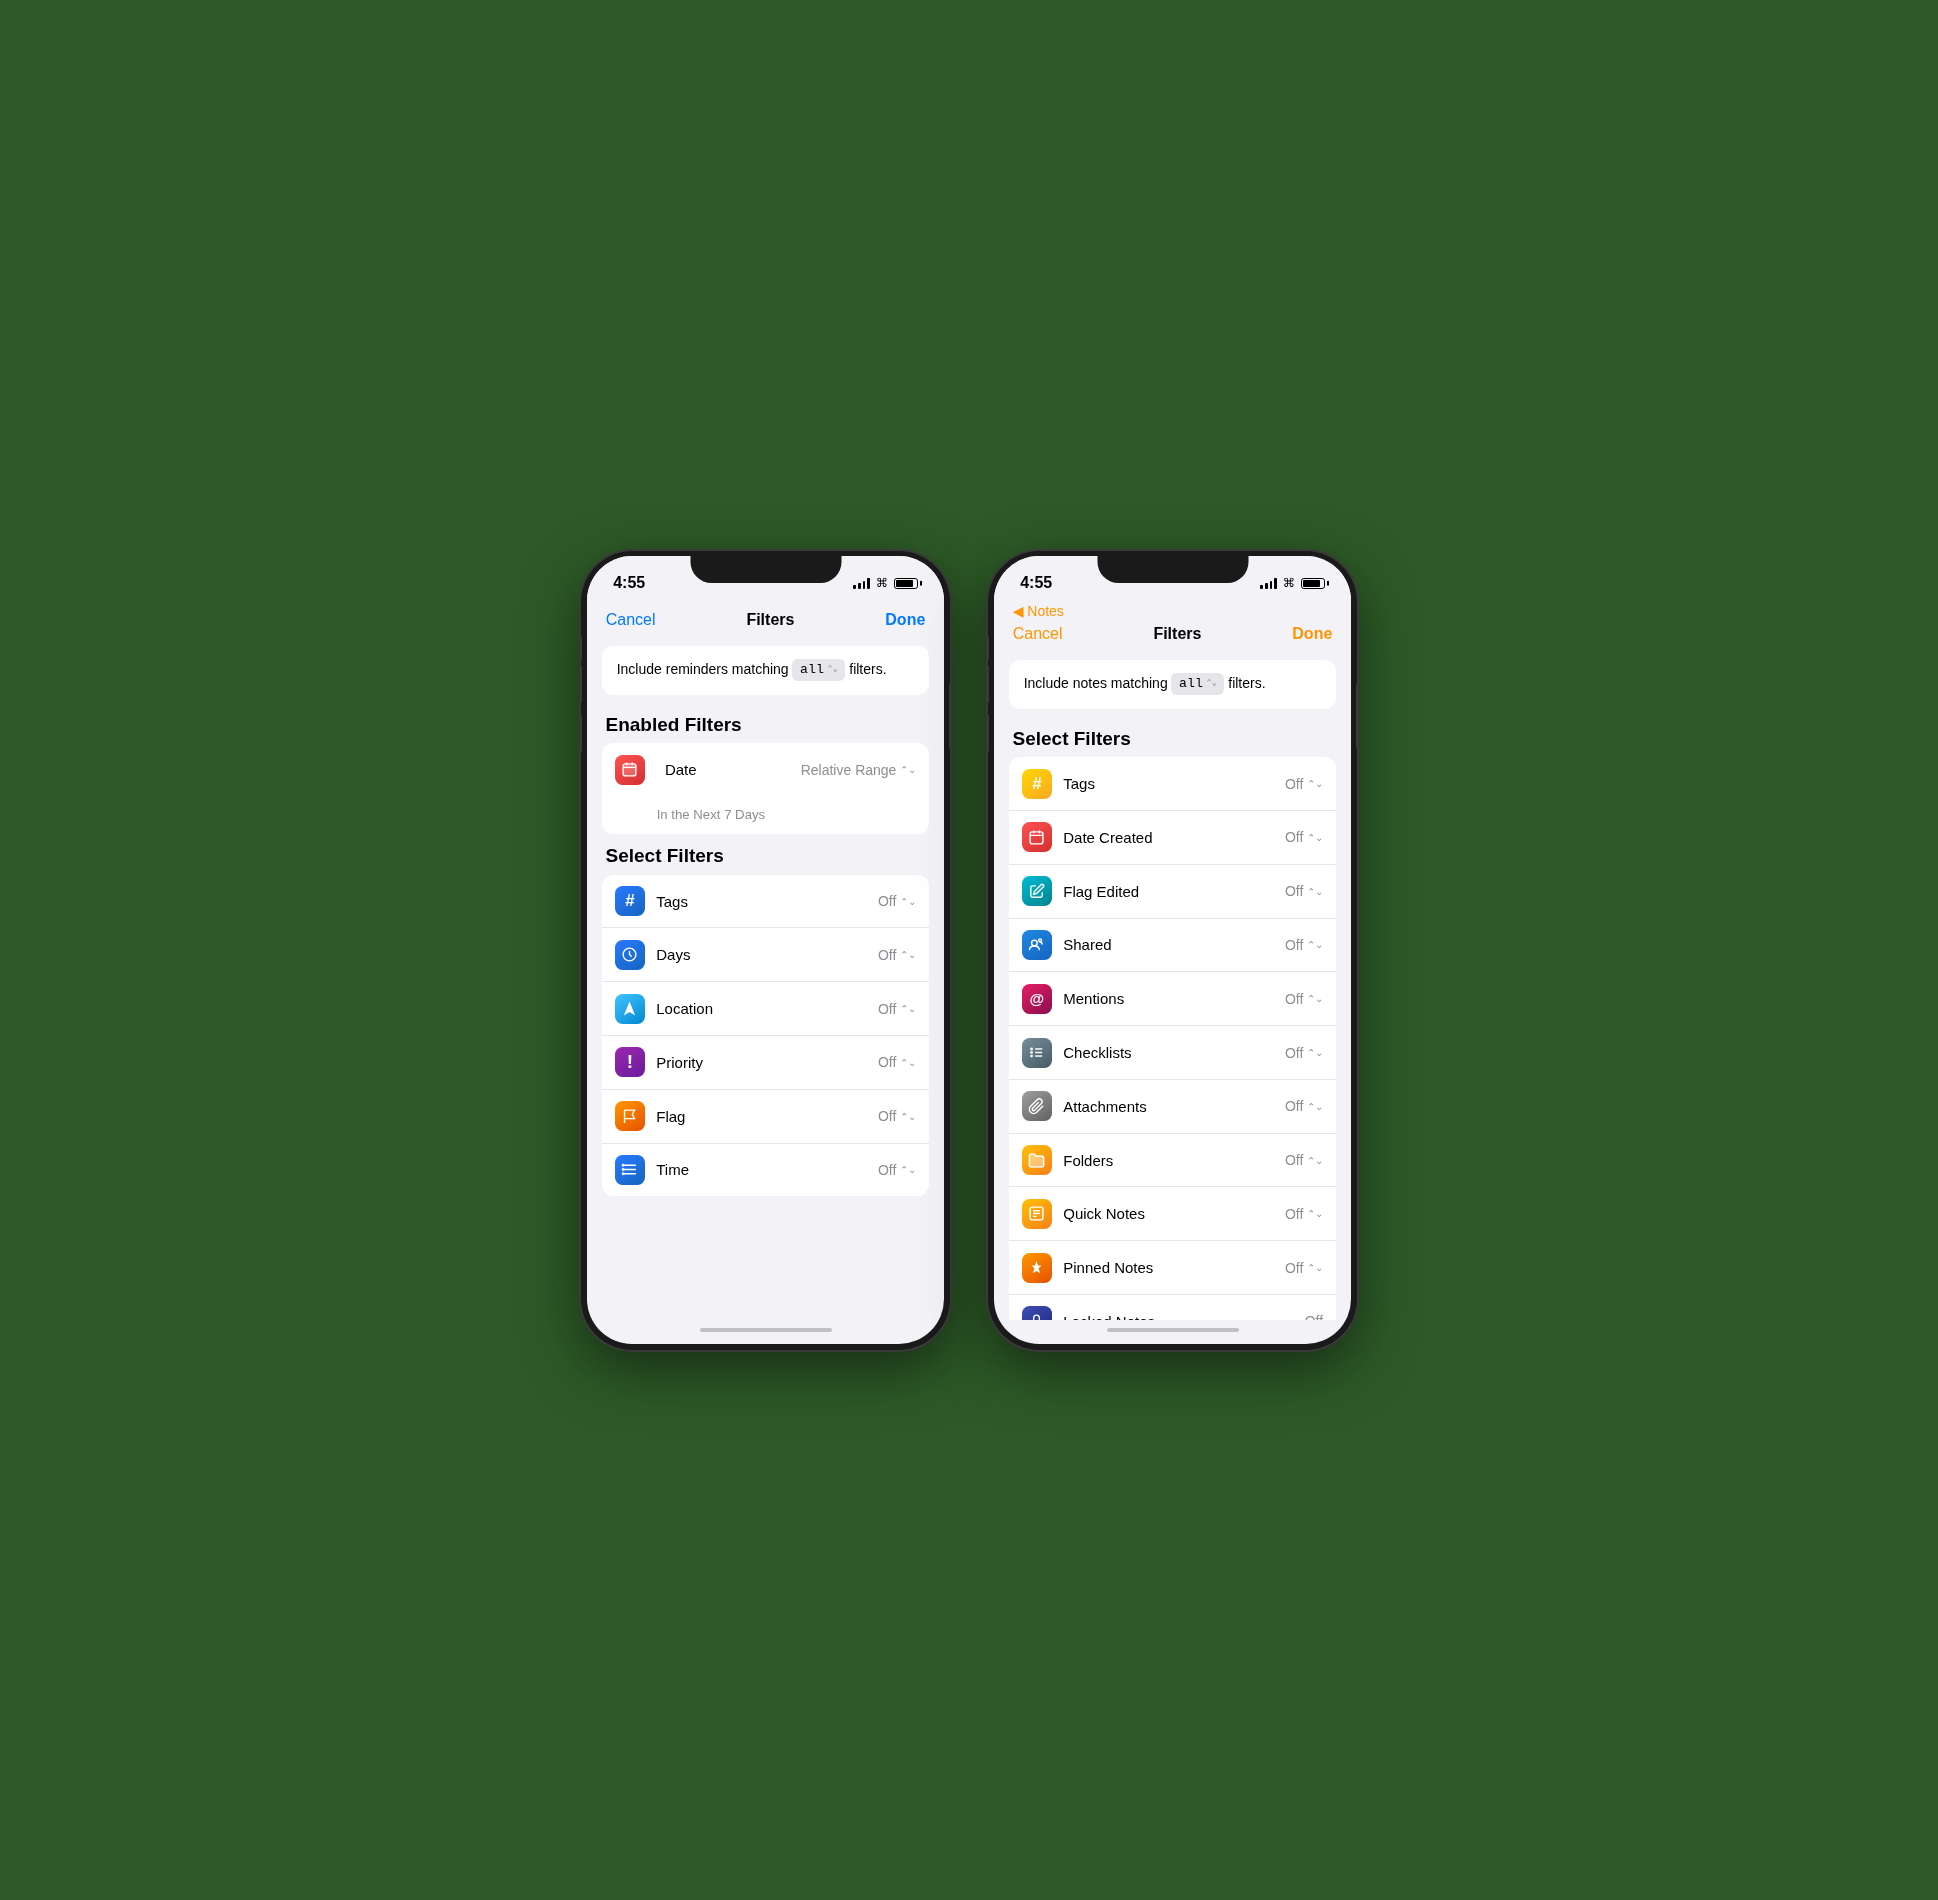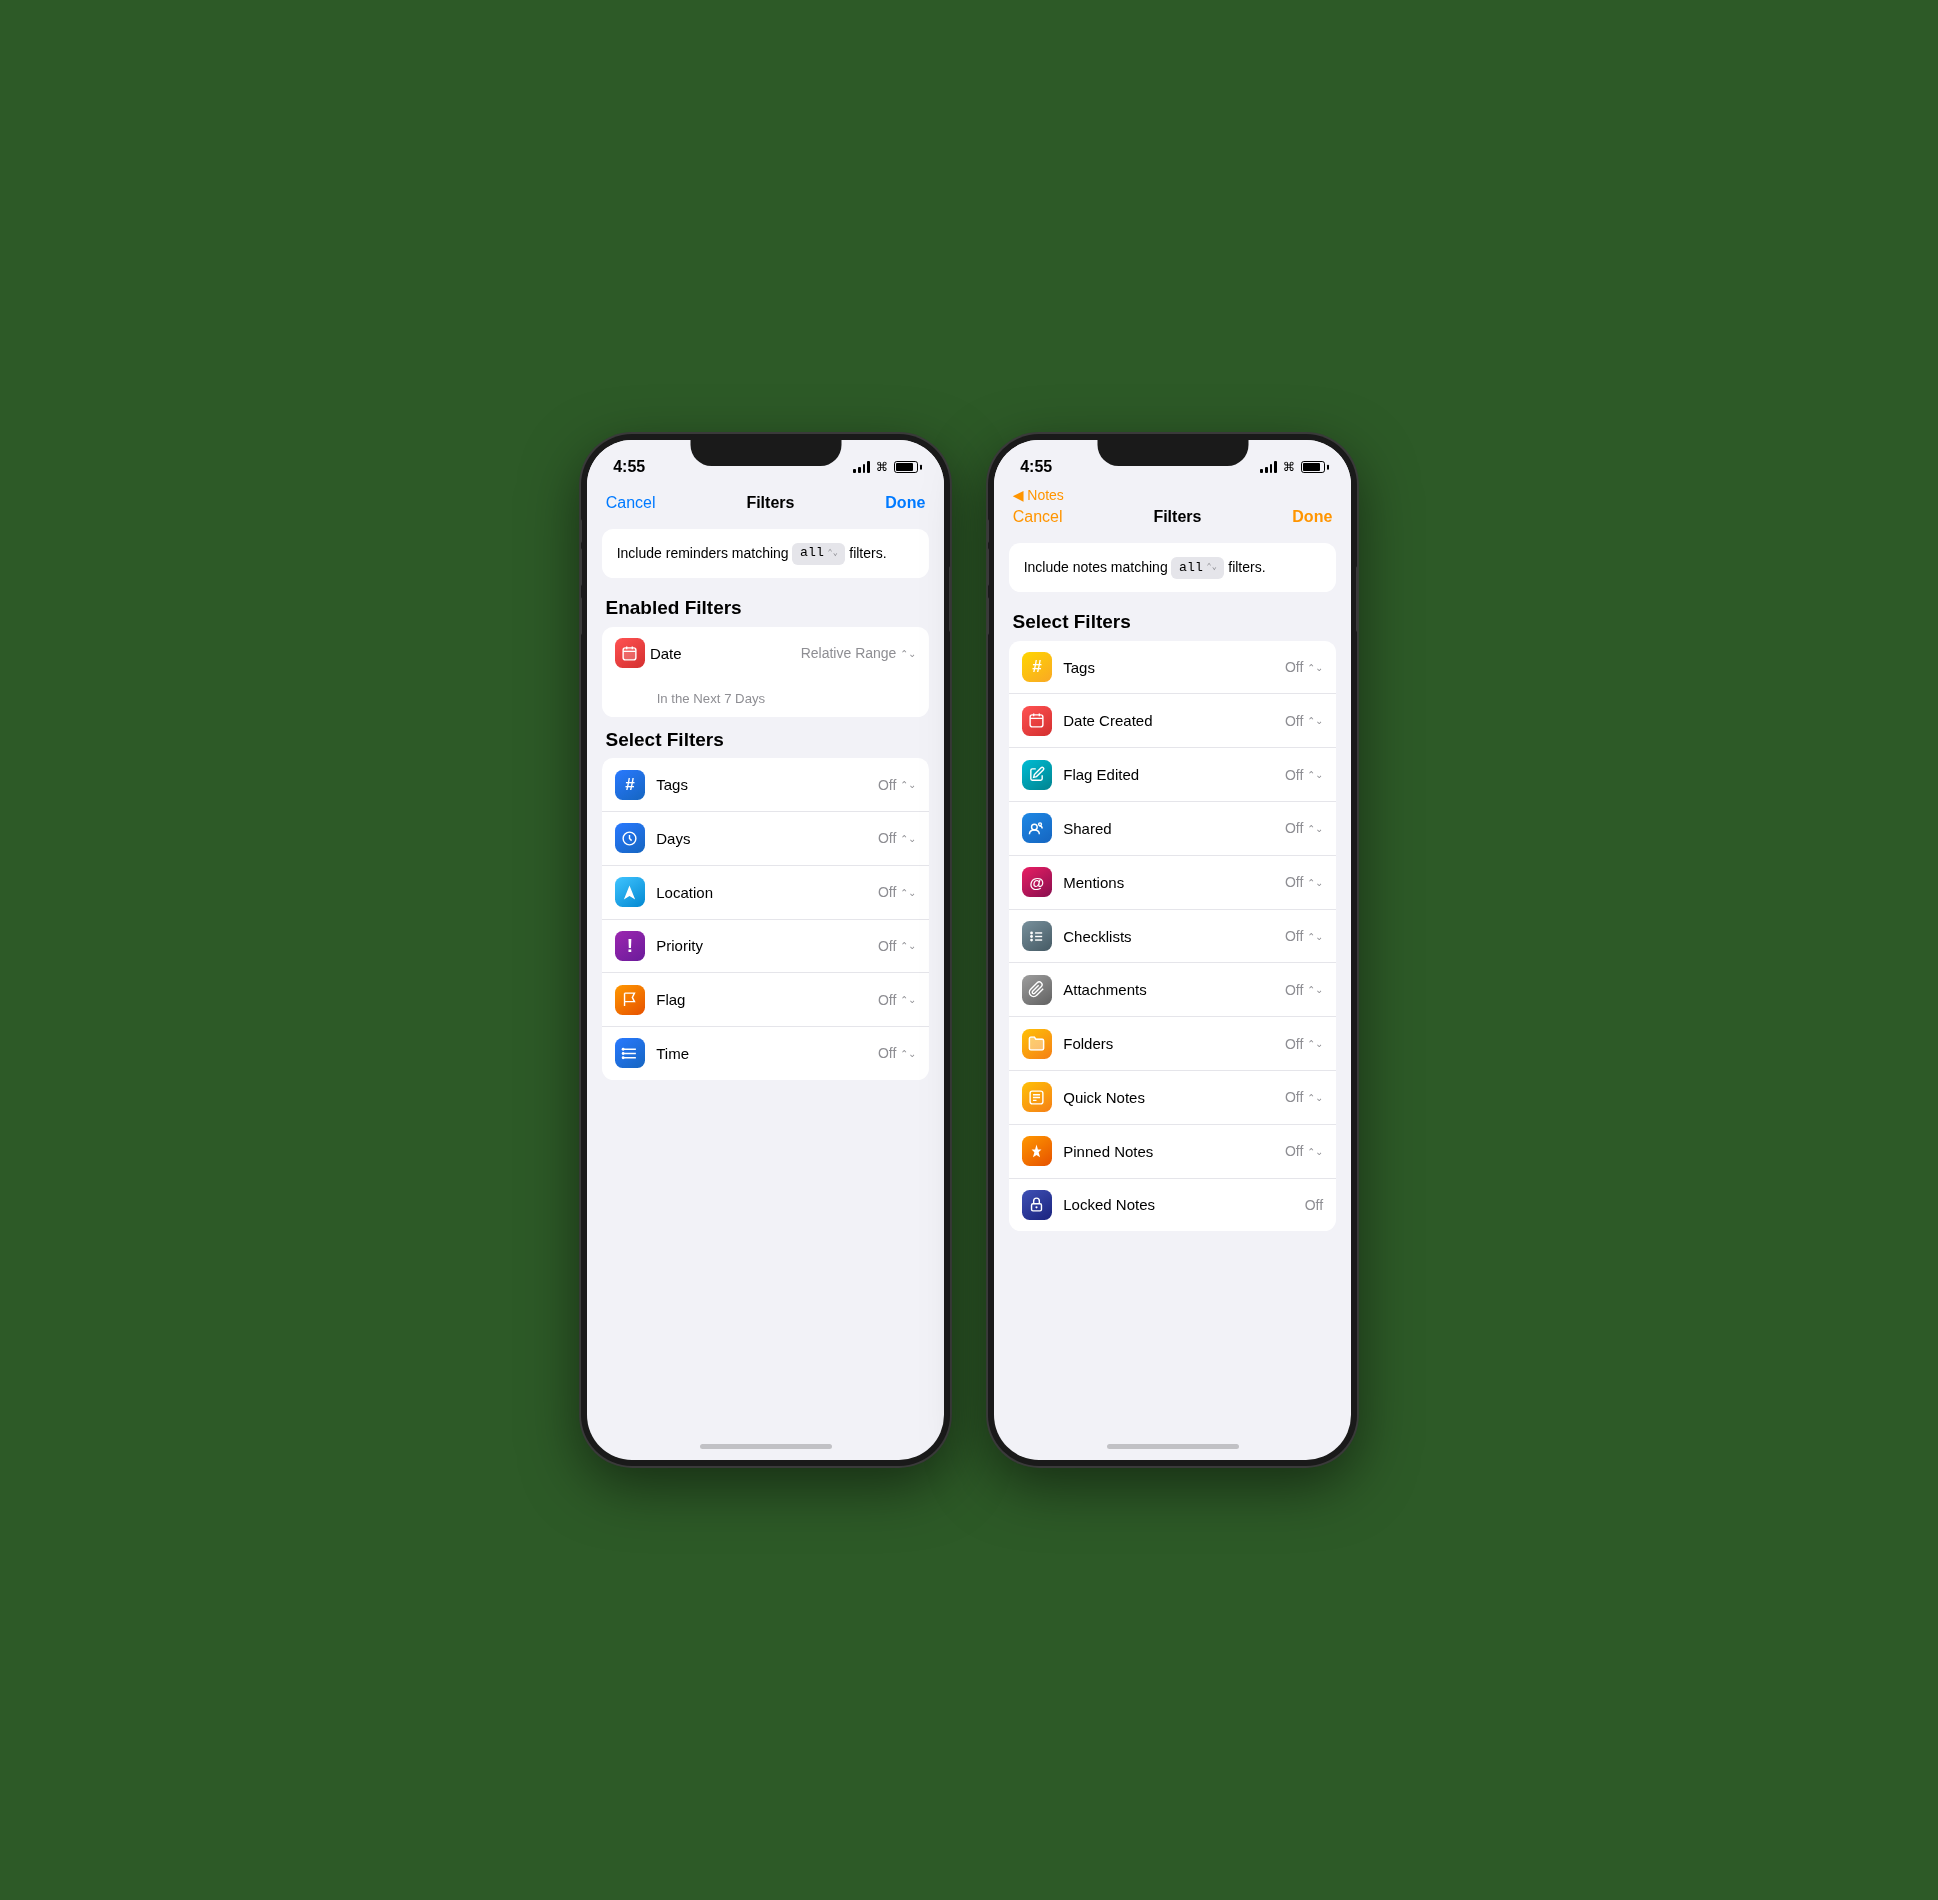--- a/index.html
+++ b/index.html
@@ -9,21 +9,21 @@
       justify-content: center;
       align-items: center;
       min-height: 100vh;
       gap: 38px;
       padding: 38px 19px;
       font-family: -apple-system, BlinkMacSystemFont, 'SF Pro Text', 'Helvetica Neue', sans-serif;
     }
 
     .phone {
       width: 369px;
-      height: 1032px;
+      height: 799px;
       background: #1a1a1a;
       border-radius: 51px;
       position: relative;
       box-shadow: 0 0 0 1.9px #3a3a3a, 0 19px 57px rgba(0,0,0,0.5);
       overflow: hidden;
       display: flex;
       flex-direction: column;
     }
 
     .phone-notch {
@@ -257,21 +257,21 @@
 
     .enabled-item {
       display: flex;
       flex-direction: column;
     }
 
     .enabled-item-row {
       display: flex;
       align-items: center;
       padding: 11.4px 13.2px;
-      gap: 5px;
+      gap: 20px;
     }
 
     .enabled-item-sub {
       padding: 0 13.2px 11.4px 55px;
       font-size: 13.2px;
       color: #8e8e93;
       border-top: none;
     }
 
     .home-indicator {

